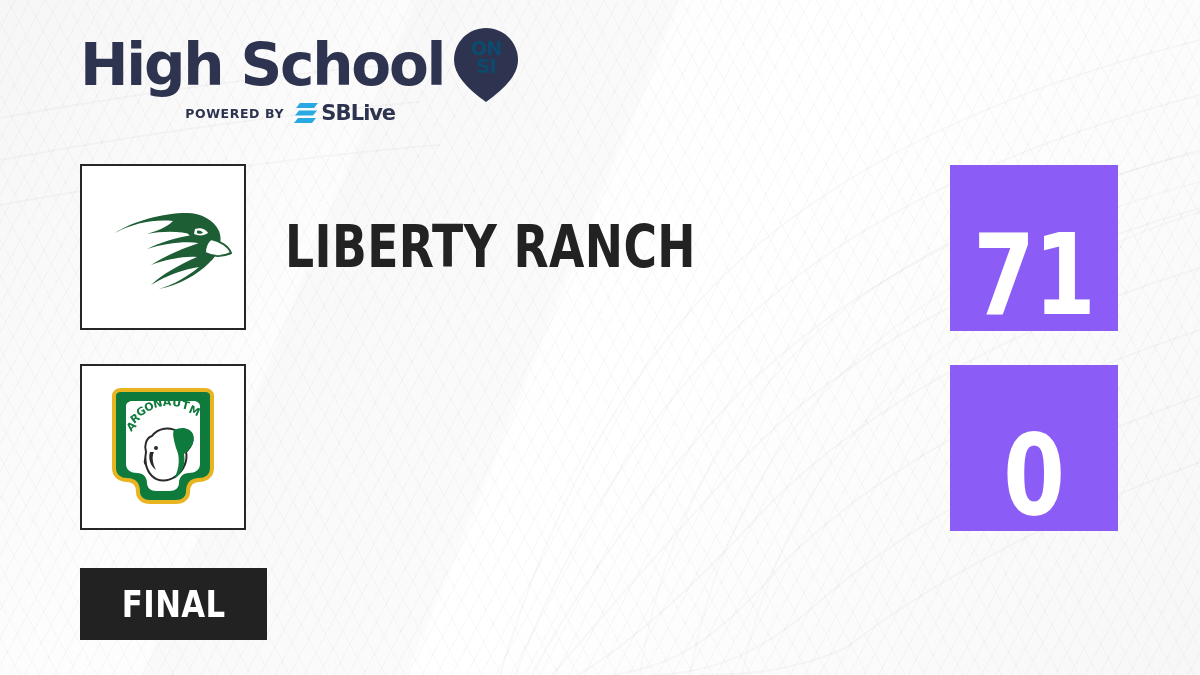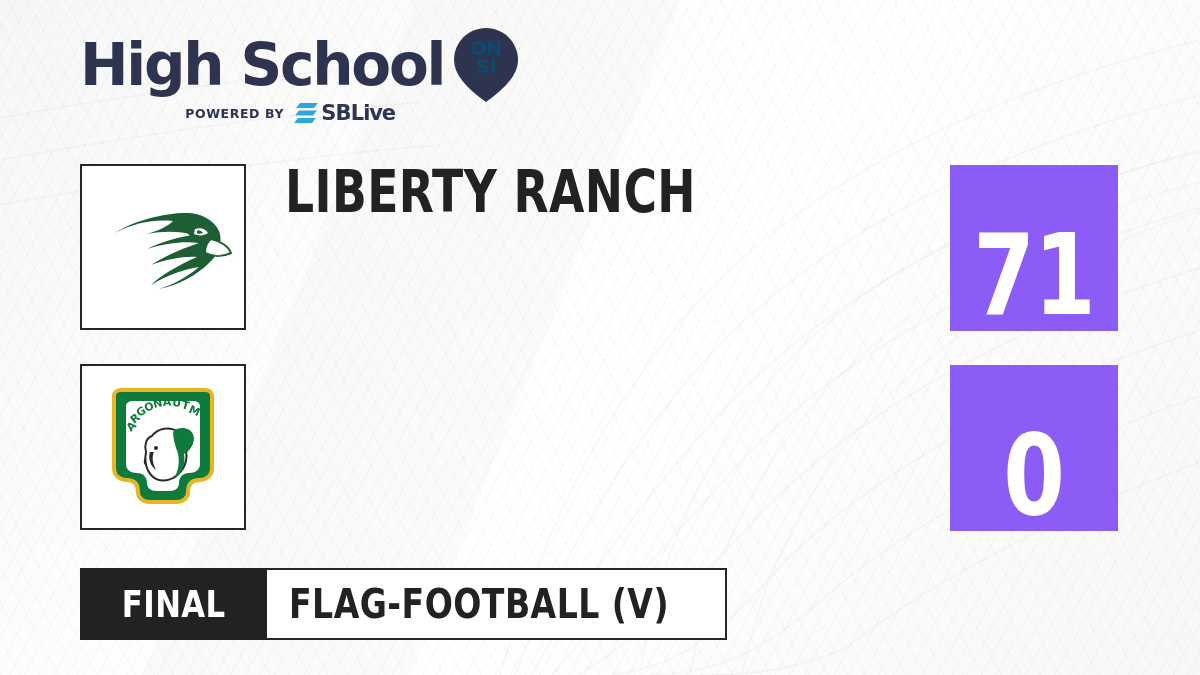--- a/index.html
+++ b/index.html
@@ -160,20 +160,21 @@
     justify-content: center;
   }
   .team-logo-tile svg { display: block; }
 
   .team-text {
     position: absolute;
     left: 205px;
     top: 0;
     height: 166px;
     display: flex;
+    flex-direction: column;
     justify-content: center;
   }
   .team-name {
     font-family: "DejaVu Sans Condensed", "Liberation Sans Narrow", "Liberation Sans", sans-serif;
     font-weight: bold;
     font-size: 59px;
     line-height: 0.95;
     letter-spacing: 0.5px;
     color: #222222;
     transform: scaleX(0.86);
@@ -361,18 +362,15 @@
     </div>
     <div class="score-box">
       <span class="score-value">0</span>
     </div>
   </div>
 
   <div class="status-bar">
     <div class="status-state">
       <span class="status-state-text">FINAL</span>
     </div>
-    <div class="status-sport">
-      <span class="status-sport-text">FLAG-FOOTBALL (V)</span>
-    </div>
   </div>
 
 </div>
 
 </body></html>

